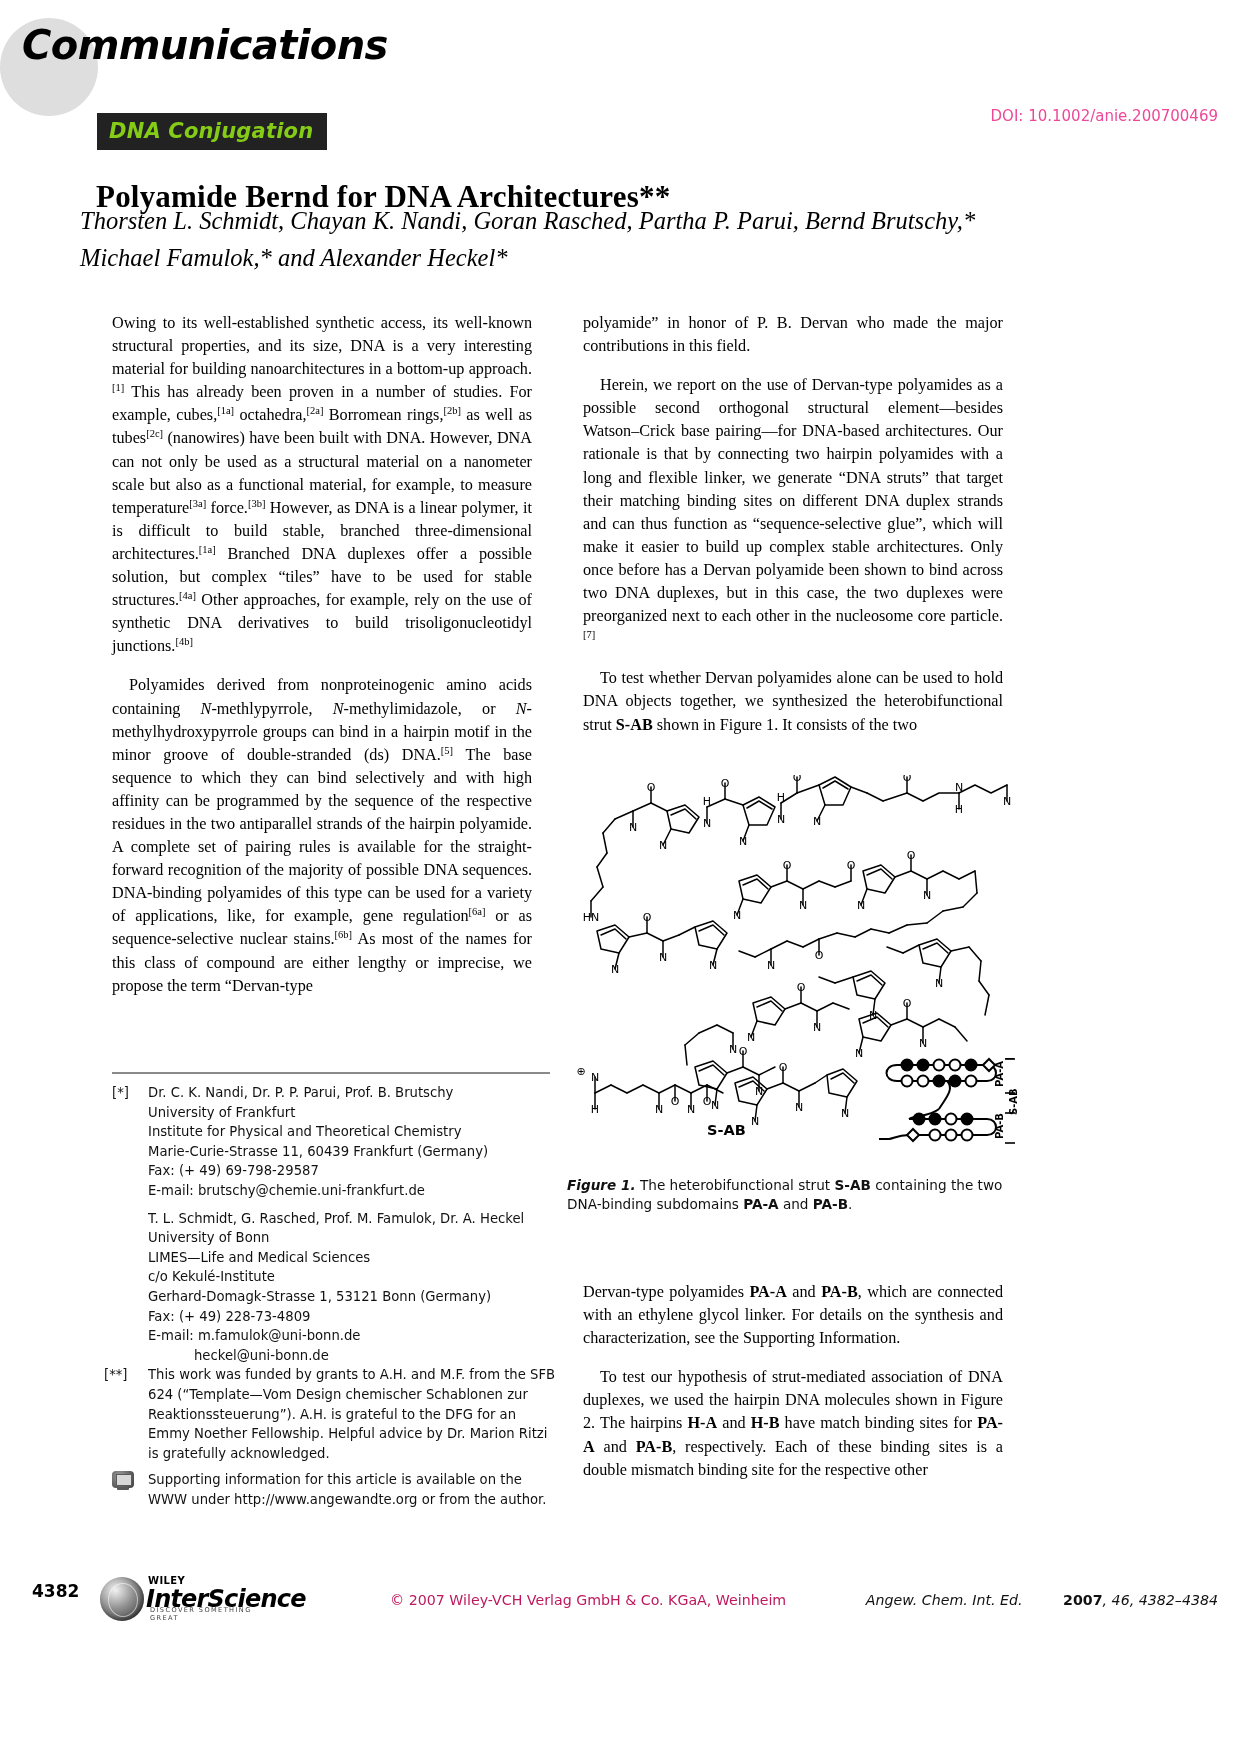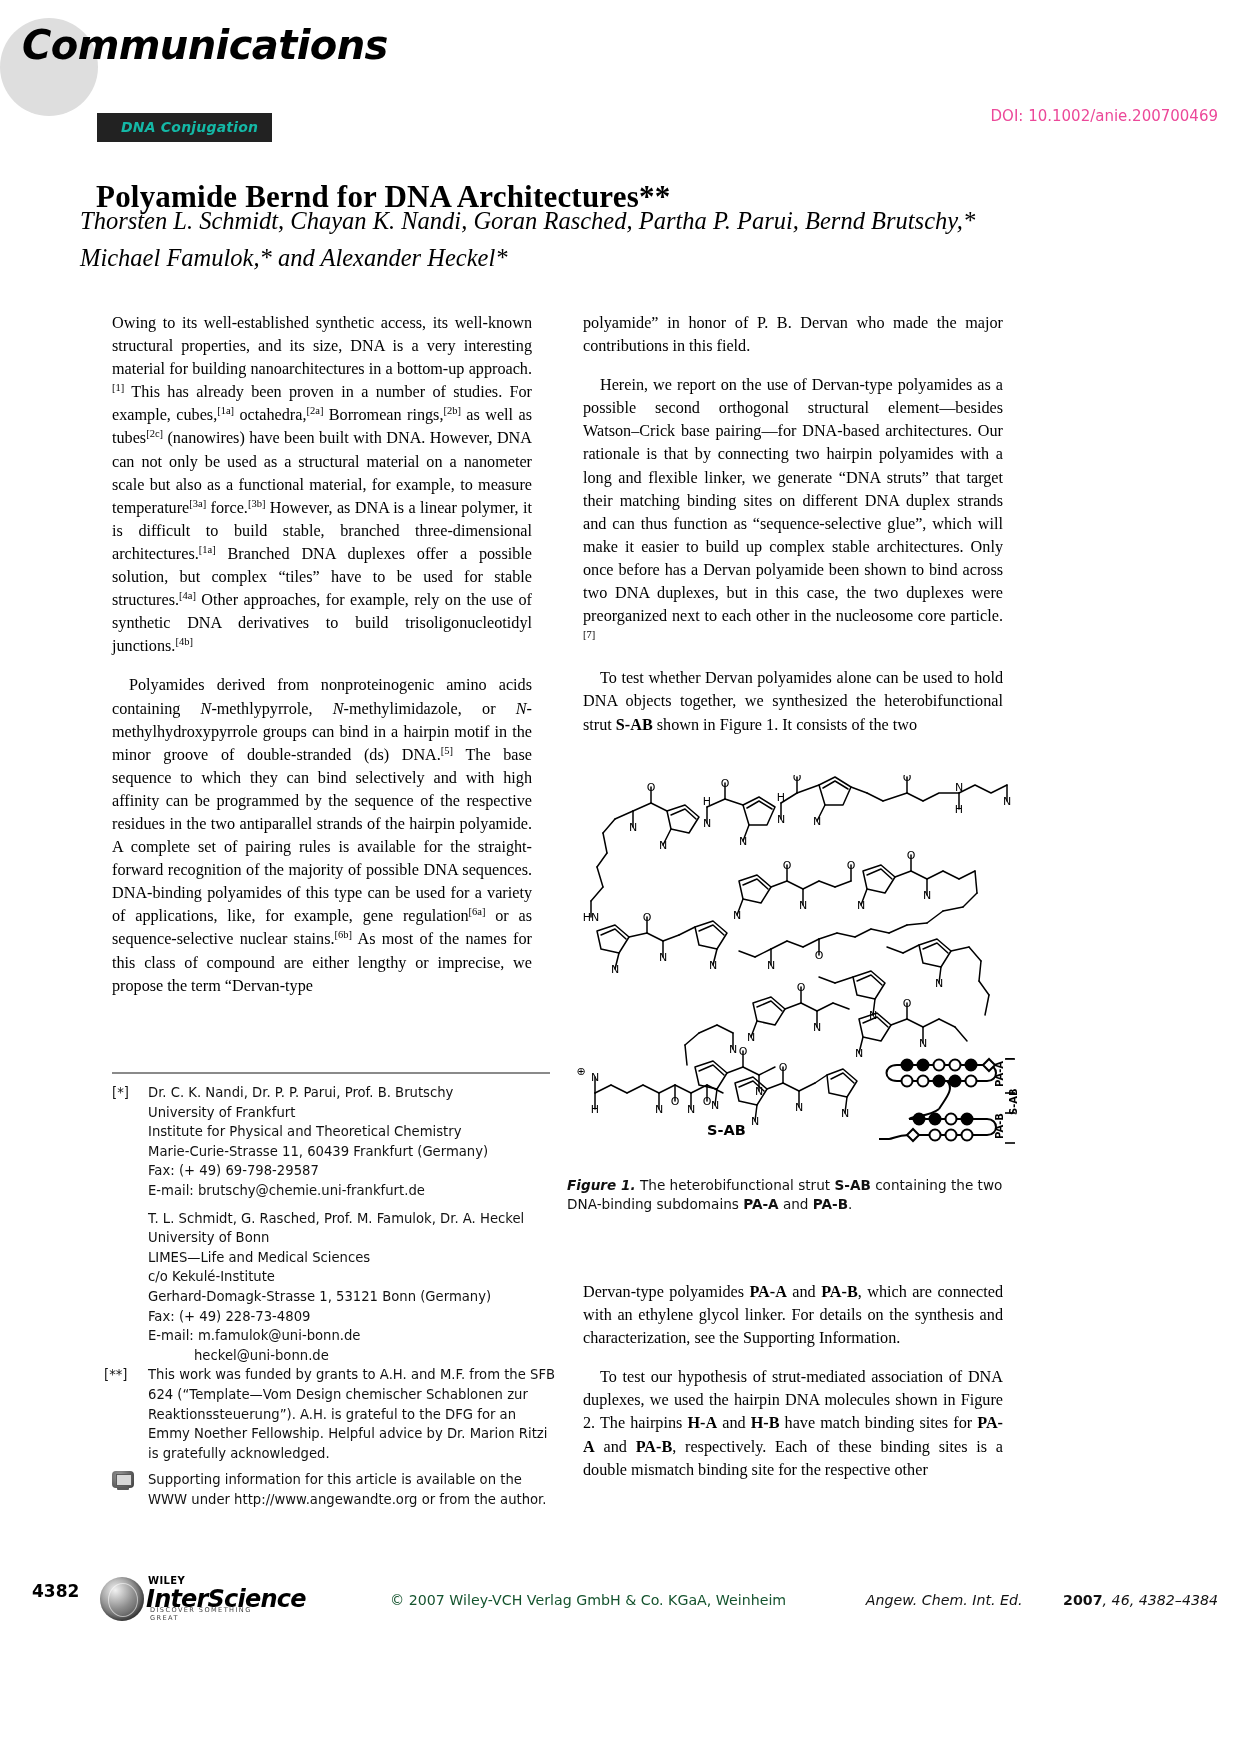--- a/index.html
+++ b/index.html
@@ -47,26 +47,26 @@
     font-family: "DejaVu Sans", sans-serif;
     font-size: 15px;
     letter-spacing: 0px;
     color: #ec4899;
   }
 
   #keyword-badge {
     position: absolute;
     left: 97px; top: 113px;
     background: #222222;
-    color: #14b8a6;
+    color: #84cc16;
     font-family: "DejaVu Sans", sans-serif;
     font-style: italic;
     font-weight: bold;
-    font-size: 14px;
-    padding: 6px 14px 7px 24px;
+    font-size: 21px;
+    padding: 6px 14px 7px 12px;
     letter-spacing: 0.2px;
   }
 
   #article-title {
     position: absolute;
     left: 96px; top: 158px;
     width: 930px;
     font-family: "Liberation Serif", serif;
     font-weight: bold;
     font-size: 31px;
@@ -212,21 +212,21 @@
     position: absolute; left: 50px; top: 36px;
     font-family: "DejaVu Sans", sans-serif;
     font-size: 6.6px;
     letter-spacing: 1.4px;
     color: #444;
   }
   #copyright {
     position: absolute; left: 390px; top: 12px;
     font-family: "DejaVu Sans", sans-serif;
     font-size: 14.2px;
-    color: #14532d;
+    color: #be185d;
   }
   #journal-ref {
     position: absolute; right: 22px; top: 12px;
     font-family: "DejaVu Sans", sans-serif;
     font-style: italic;
     font-size: 14.2px;
     color: #111;
   }
   #journal-ref b { font-style: normal; font-weight: bold; margin-left: 36px; }
 

